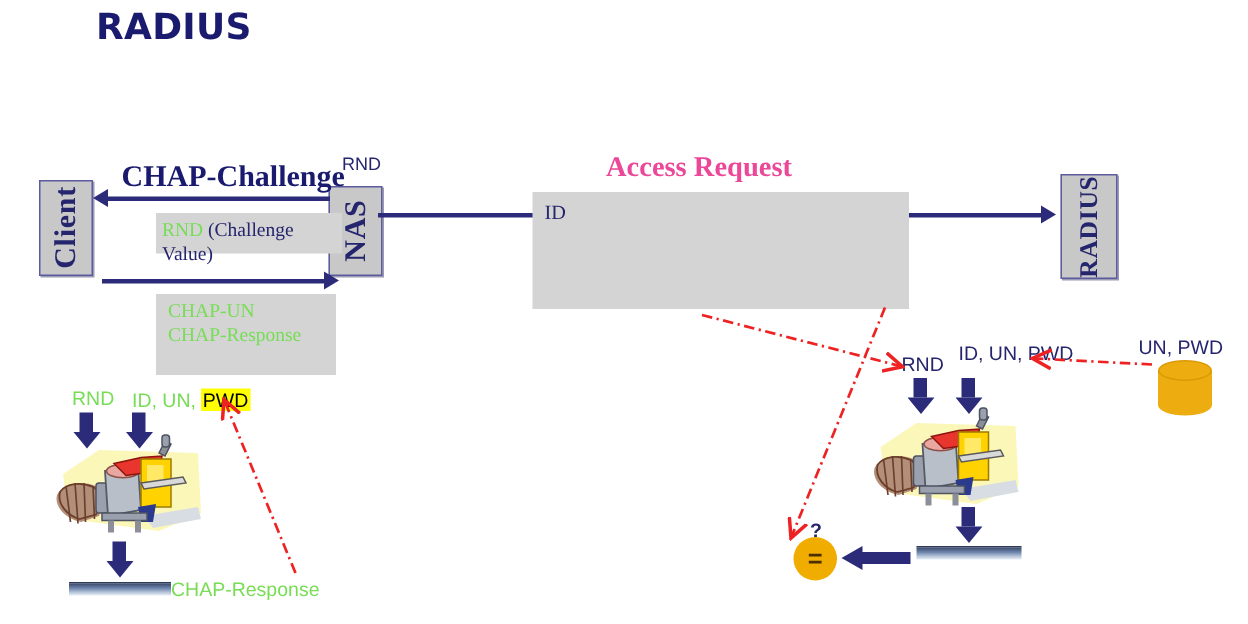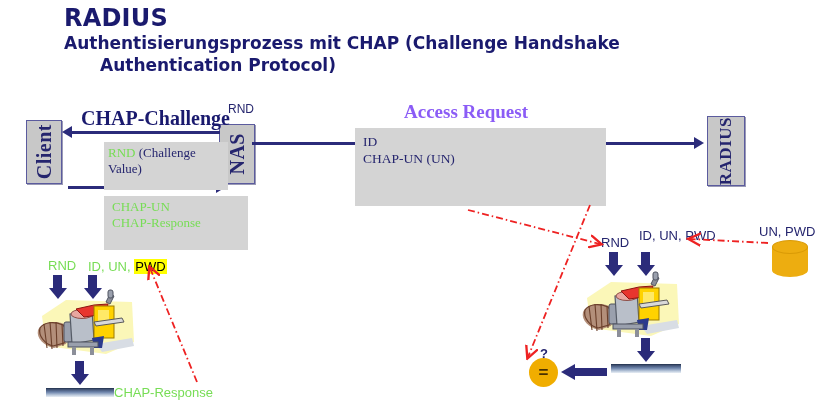--- a/index.html
+++ b/index.html
@@ -22,36 +22,36 @@
   .node span{font-family:"Liberation Serif",serif;font-weight:bold;
     font-size:20px;color:#25256e;writing-mode:vertical-rl;transform:rotate(180deg);
     letter-spacing:.5px;}
   #node-client{left:26px;top:120px;width:34px;height:62px;}
   #node-nas{left:219px;top:124px;width:34px;height:58px;}
   #node-radius{left:707px;top:116px;width:36px;height:68px;}
   #node-radius span{font-size:17px;}
 
   
   .panel{background:#d4d4d4;}
-  #panel-challenge{left:104px;top:142px;width:124px;height:48px;}
-  #panel-chap{left:104px;top:196px;width:144px;height:54px;}
+  #panel-challenge{left:104px;top:142px;width:124px;height:27px;}
+  #panel-chap{left:104px;top:196px;width:120px;height:54px;}
   #panel-access{left:355px;top:128px;width:251px;height:78px;}
 
   .ptext{font-family:"Liberation Serif",serif;font-size:13px;color:#25256e;
          line-height:16px;}
   #panel-challenge .ptext{position:absolute;left:4px;top:3px;width:118px;}
   #panel-chap .ptext{position:absolute;left:8px;top:3px;}
   #panel-access .ptext{position:absolute;left:8px;top:5px;line-height:17px;font-size:13.5px;}
   .green{color:#77dd55;}
 
   
   #label-chap-challenge{left:81px;top:107px;font-family:"Liberation Serif",serif;
     font-weight:bold;font-size:20px;color:#1a1a6e;}
   #label-access-request{left:404px;top:101px;font-family:"Liberation Serif",serif;
-    font-weight:bold;font-size:19px;color:#8b5cf6;}
+    font-weight:bold;font-size:19px;color:#ec4899;}
   #label-rnd-top{left:228px;top:102px;font-family:"Liberation Sans",sans-serif;
     font-size:12px;color:#25256e;}
 
   
   .navy-line{background:#2b2b7a;}
   .h-line{height:3px;}
   .arrow-l,.arrow-r{width:0;height:0;}
   .arrow-l{border-top:6px solid transparent;border-bottom:6px solid transparent;
            border-right:10px solid #2b2b7a;}
   .arrow-r{border-top:6px solid transparent;border-bottom:6px solid transparent;
@@ -112,24 +112,20 @@
   #grinder-left{left:36px;top:288px;width:104px;height:72px;}
   #grinder-right{left:581px;top:270px;width:104px;height:72px;}
 </style>
 </head>
 <body>
 
 <div class="stage">
 
   <div class="abs" id="title-main">RADIUS</div>
 
-  <div class="abs" id="title-sub">
-    <span>Authentisierungsprozess   mit   CHAP   (Challenge   Handshake</span>
-    <span class="l2">Authentication Protocol)</span>
-  </div>
 
   <div class="abs node" id="node-client">
     <span>Client</span>
   </div>
 
   <div class="abs node" id="node-nas">
     <span>NAS</span>
   </div>
 
   <div class="abs node" id="node-radius">
@@ -160,21 +156,20 @@
   <div class="abs panel" id="panel-chap">
     <div class="ptext green">
       <div>CHAP-UN</div>
       <div>CHAP-Response</div>
     </div>
   </div>
 
   <div class="abs panel" id="panel-access">
     <div class="ptext">
       <div>ID</div>
-      <div>CHAP-UN (UN)</div>
     </div>
   </div>
 
   <div class="abs slabel greentxt" id="lbl-rnd-l">RND</div>
 
   <div class="abs slabel" id="lbl-idunpwd-l">
     <span class="greentxt">ID, UN, </span><span class="hl">PWD</span>
   </div>
 
   <div class="abs down-arrow" style="left:53px;top:275px;">

